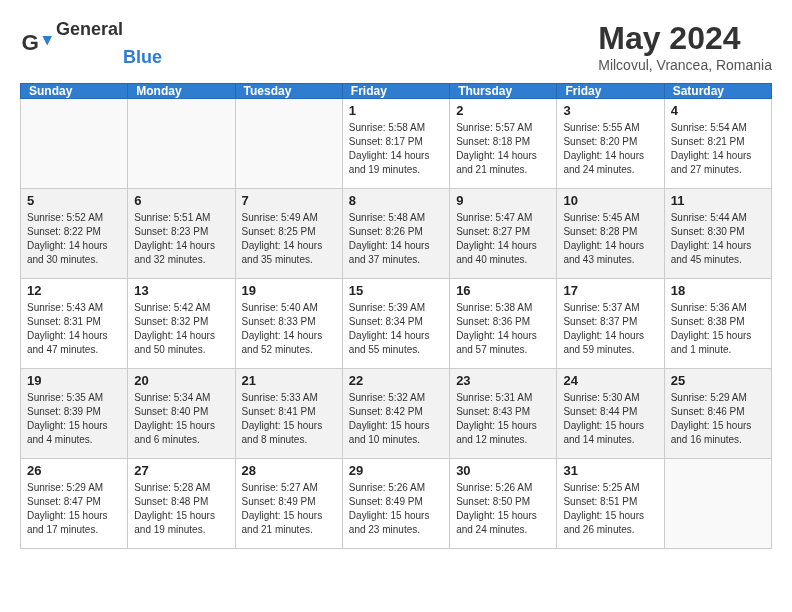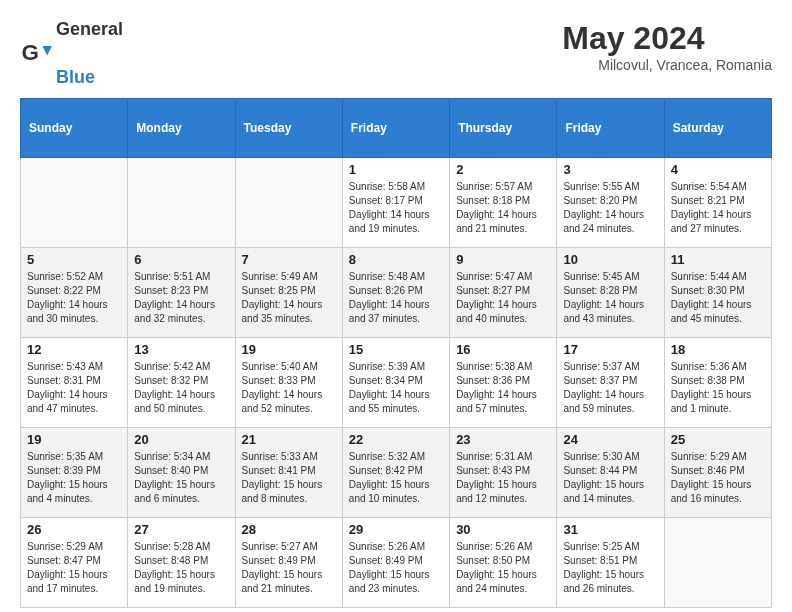--- a/index.html
+++ b/index.html
@@ -15,21 +15,21 @@
       justify-content: space-between;
       align-items: flex-start;
       margin-bottom: 10px;
     }
     .logo {
       display: flex;
       align-items: center;
     }
     .logo-text {
       display: flex;
-      flex-direction: column;
+      flex-direction: row;
       font-weight: bold;
       font-size: 18px;
       line-height: 1.1;
     }
     .logo-text span:first-child { color: #333; }
     .logo-text span:last-child { color: #2e7dd1; margin-top: 28px; }
     .logo-icon {
       width: 32px;
       height: 32px;
       margin-right: 4px;
@@ -38,32 +38,31 @@
       text-align: left;
     }
     .title-block .month-year {
       font-size: 32px;
       font-weight: bold;
       color: #333;
     }
     .title-block .location {
       font-size: 14px;
       color: #555;
-      margin-left: 36px;
     }
     .calendar {
       width: 100%;
       border-collapse: collapse;
       font-size: 11px;
     }
     .calendar th {
       background: #2e7dd1;
       color: #fff;
       text-align: left;
-      padding: 22px 8px;
+      padding: 0 8px;
       font-size: 12px;
       font-weight: bold;
       border: 1px solid #2569b5;
     }
     .calendar td {
       border: 1px solid #ccc;
       vertical-align: top;
       padding: 4px 6px;
       width: calc(100% / 7);
       min-height: 80px;

